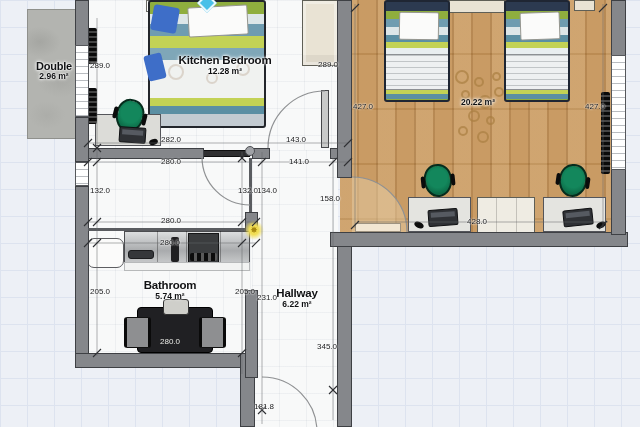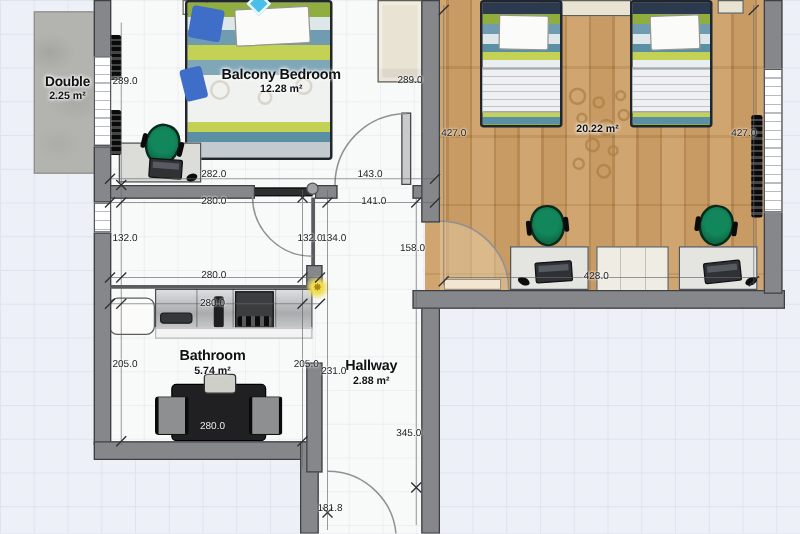--- a/index.html
+++ b/index.html
@@ -189,36 +189,36 @@
                M258 166L266 158 M258 414L266 406 M329 166L337 158 M329 394L337 386
                M351 12L359 4 M351 229L359 221 M599 12L607 4 M599 229L607 221
                M84 147L92 139 M344 147L352 139 M84 166L92 158 M344 166L352 158
                M84 226L92 218 M252 226L260 218 M84 247L92 239 M252 247L260 239"></path>
       <path d="M93 144L101 152 M238 154L246 162 M258 406L266 414 M329 386L337 394"></path>
     </g>
   </svg>
 
   <div class="room-label" style="left:54px;top:71px">
     <span class="rname" style="font-size:11px">Double</span>
-    <span class="rarea">2.25 m²</span>
+    <span class="rarea">2.96 m²</span>
   </div>
   <div class="room-label" style="left:225px;top:65px">
-    <span class="rname">Balcony Bedroom</span>
+    <span class="rname">Kitchen Bedroom</span>
     <span class="rarea">12.28 m²</span>
   </div>
   <div class="room-label" style="left:478px;top:103px">
     <span class="rarea">20.22 m²</span>
   </div>
   <div class="room-label" style="left:170px;top:290px">
     <span class="rname">Bathroom</span>
     <span class="rarea">5.74 m²</span>
   </div>
   <div class="room-label" style="left:297px;top:298px">
     <span class="rname">Hallway</span>
-    <span class="rarea">2.88 m²</span>
+    <span class="rarea">6.22 m²</span>
   </div>
 
   <div id="dim-layer">
       <span class="dim" style="left: 100px; top: 65px;">289.0</span>
       <span class="dim" style="left: 328px; top: 64px;">289.0</span>
       <span class="dim" style="left: 171px; top: 139px;">282.0</span>
       <span class="dim" style="left: 296px; top: 139px;">143.0</span>
       <span class="dim" style="left: 171px; top: 161px;">280.0</span>
       <span class="dim" style="left: 299px; top: 161px;">141.0</span>
       <span class="dim" style="left: 100px; top: 190px;">132.0</span>

